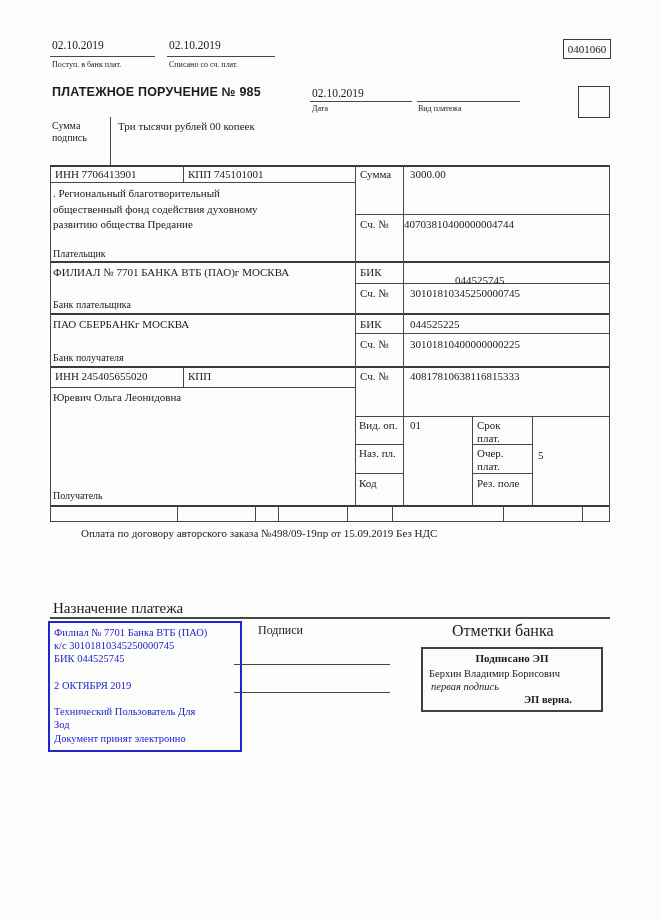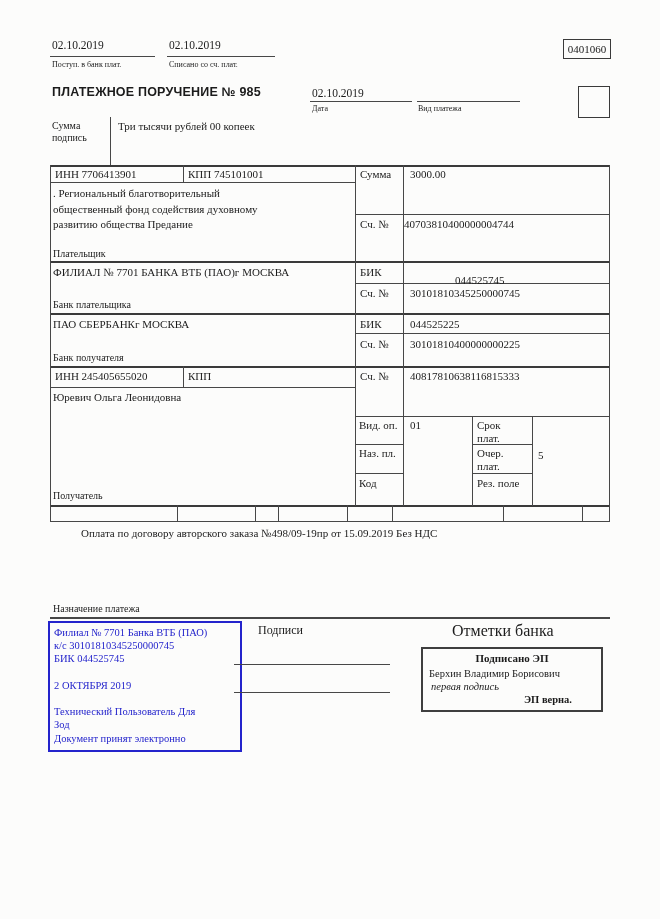--- a/index.html
+++ b/index.html
@@ -5,21 +5,21 @@
   html,body{margin:0;padding:0;background:#ffffff;}
   .page{
     position:relative;width:660px;height:919px;background:#fcfcfb;
     font-family:"Liberation Serif", serif;color:#1b1b1b;overflow:hidden;
   }
   .abs{position:absolute;}
   .t11{font-size:11px;line-height:13px;}
   .t115{font-size:11.5px;line-height:13px;}
   .t10{font-size:10px;line-height:12px;}
   .t8{font-size:8px;line-height:9px;}
-  .t95{font-size:10px;line-height:11px;}
+  .t95{font-size:15px;line-height:11px;}
   .hline{position:absolute;background:#474747;height:1px;}
   .hline.thick{height:2px;background:#3a3a3a;}
   .vline{position:absolute;background:#474747;width:1px;}
   .title{font-family:"Liberation Sans", sans-serif;font-weight:bold;font-size:12.5px;letter-spacing:0.2px;}
   .codebox{position:absolute;border:1.5px solid #3a3a3a;display:flex;align-items:center;justify-content:center;font-size:11px;background:transparent;}
   .stamp{
     position:absolute;left:48px;top:621px;width:182px;height:121px;
     border:2px solid #2424cc;color:#2424cc;font-size:10.5px;line-height:13.2px;
     padding:3px 4px;box-sizing:content-box;overflow:hidden;
   }

